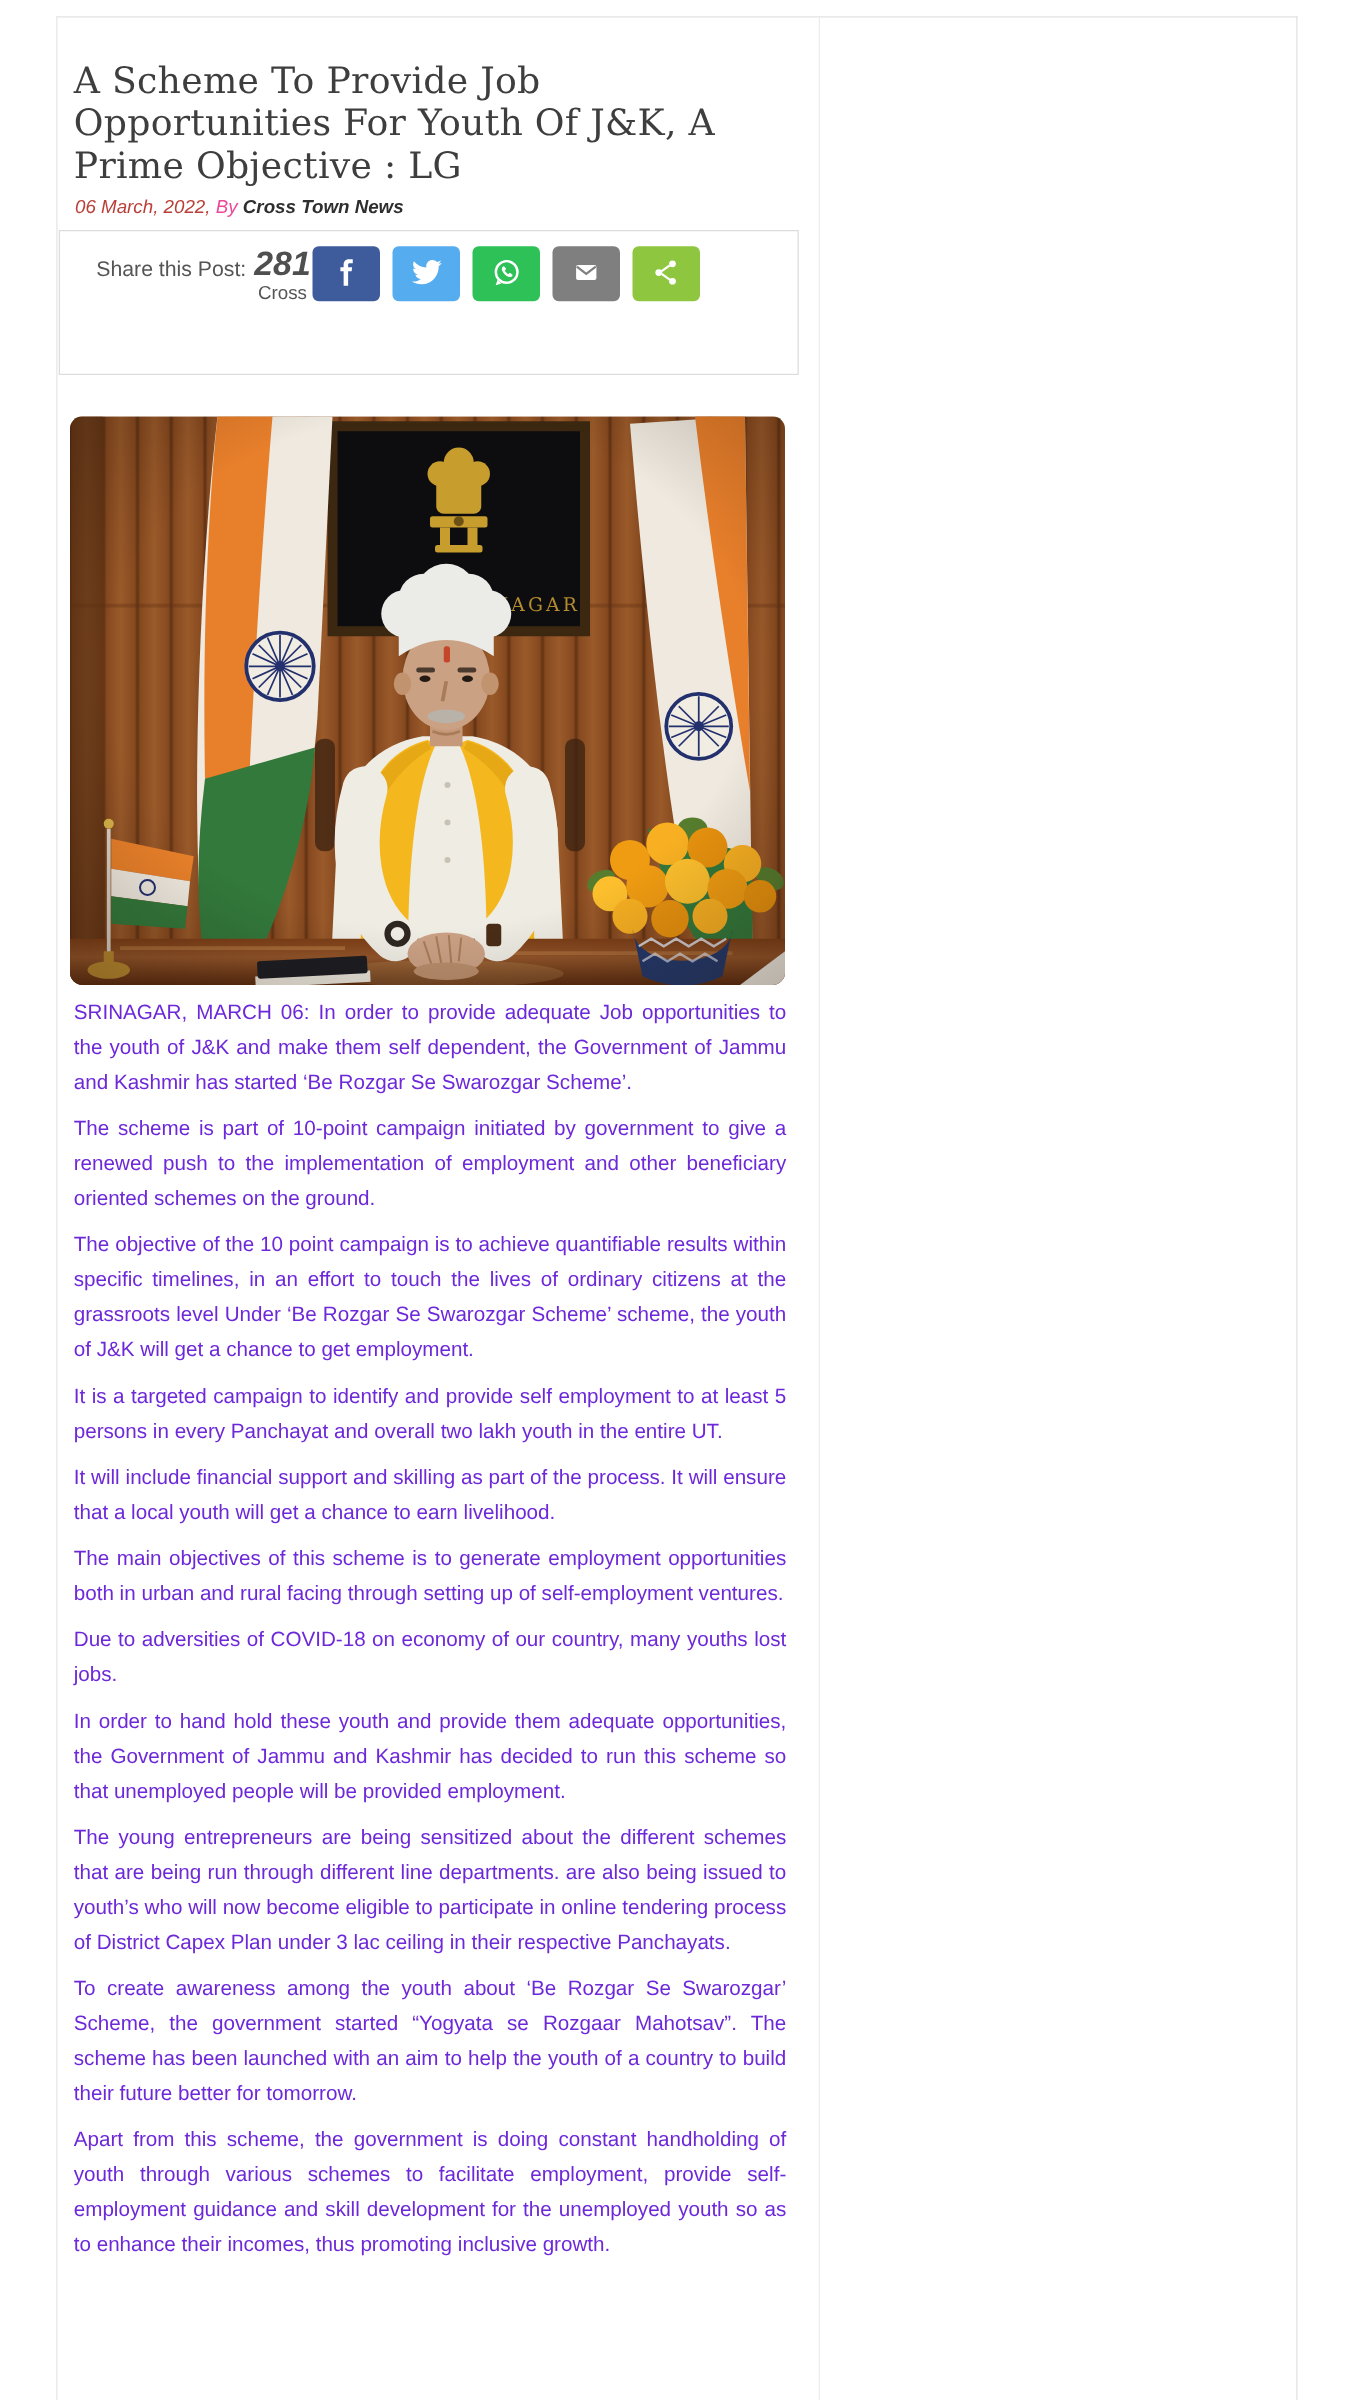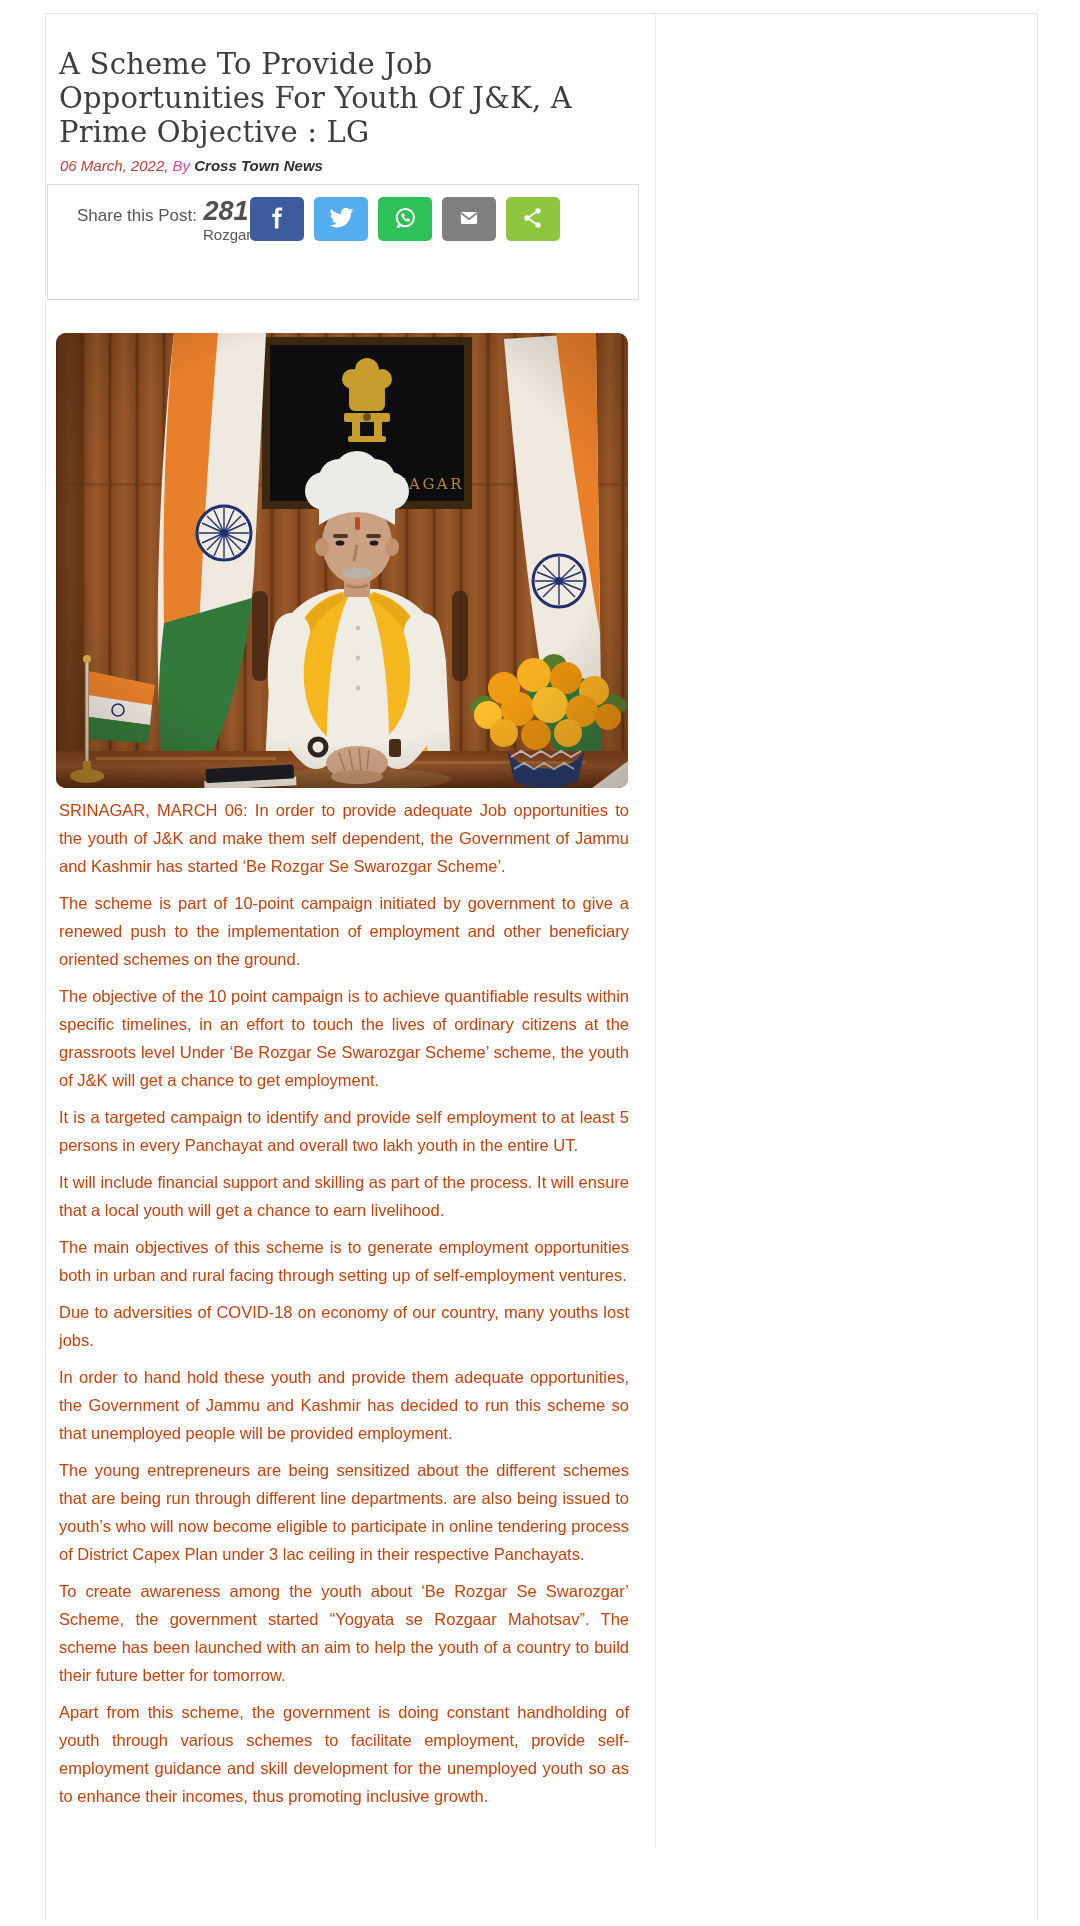--- a/index.html
+++ b/index.html
@@ -5,21 +5,20 @@
   html,body{margin:0;padding:0;background:#ffffff;}
   body{width:1080px;height:1926px;position:relative;font-family:"Liberation Sans",sans-serif;overflow:hidden;}
   .card{
     box-sizing:border-box;
     margin:13px 0 0 45px;
     width:993px;height:1907px;
     border-top:1px solid #e2e2e2;
     border-left:1px solid #e6e6e6;
     border-right:1px solid #e2e2e2;
     display:flex;
-    flex-direction:column;
   }
   .article-col{
     box-sizing:border-box;
     width:610px;
     border-right:1px solid #ececec;
     padding:0;
   }
   .sidebar-col{flex:1;}
   .page-title{
     margin:33px 15px 0 13px;
@@ -62,41 +61,41 @@
     border-radius:10px;overflow:hidden;
     position:relative;line-height:0;
   }
   .article-body{
     margin:8px 0 0 13px;
     width:570px;
     padding-bottom:30px;
   }
   .article-body p{
     margin:0 0 9px 0;
-    font-size:16.5px;line-height:28px;color:#c2410c;
+    font-size:16.5px;line-height:28px;color:#6d28d9;
     text-align:justify;
   }
 </style>
 </head>
 <body>
 
 <div class="card">
   <div class="article-col">
 
     <h1 class="page-title">A Scheme To Provide Job Opportunities For Youth Of J&amp;K, A Prime Objective : LG</h1>
 
     <div class="meta-line">
       <span class="meta-date">06 March, 2022,</span><span class="meta-by"> By </span><span class="meta-author">Cross Town News</span>
     </div>
 
     <div class="share-box">
       <div class="share-label">Share this Post:</div>
       <div class="share-count-block">
         <div class="share-count">281</div>
-        <div class="share-count-label">Rozgar</div>
+        <div class="share-count-label">Cross</div>
       </div>
       <div class="share-buttons">
         <button class="share-btn" style="background: rgb(62, 92, 156);">
           <span>
             <svg width="24" height="24" viewBox="0 0 24 24">
                 <path fill="#ffffff" d="M14.6 4.6h2.6V1.4h-3.1c-2.9 0-4.2 2-4.2 4.2v2.2H7.3v3.1h2.6V22.6h3.6V10.9h2.8l.4-3.1h-3.2V5.8c0-.8.4-1.2 1.1-1.2z"></path>
               </svg>
           </span>
         </button>
         <button class="share-btn" style="background: rgb(85, 172, 238);">

